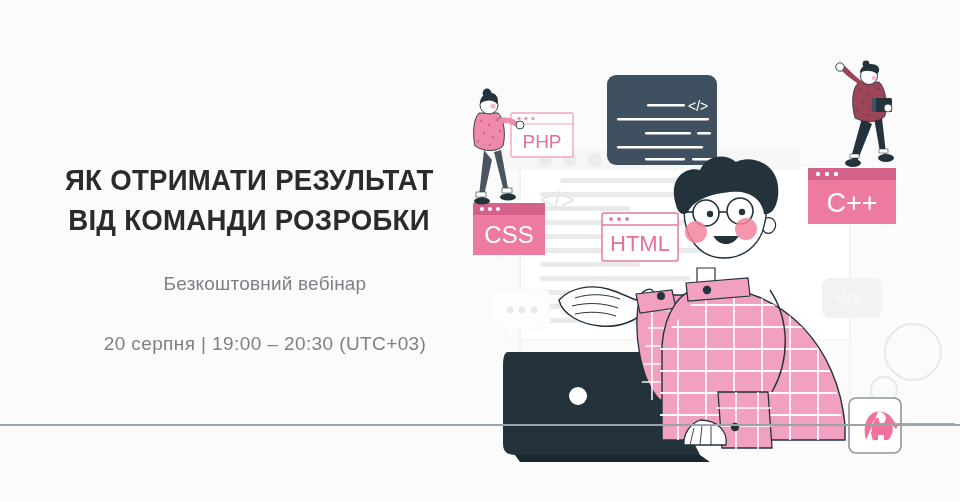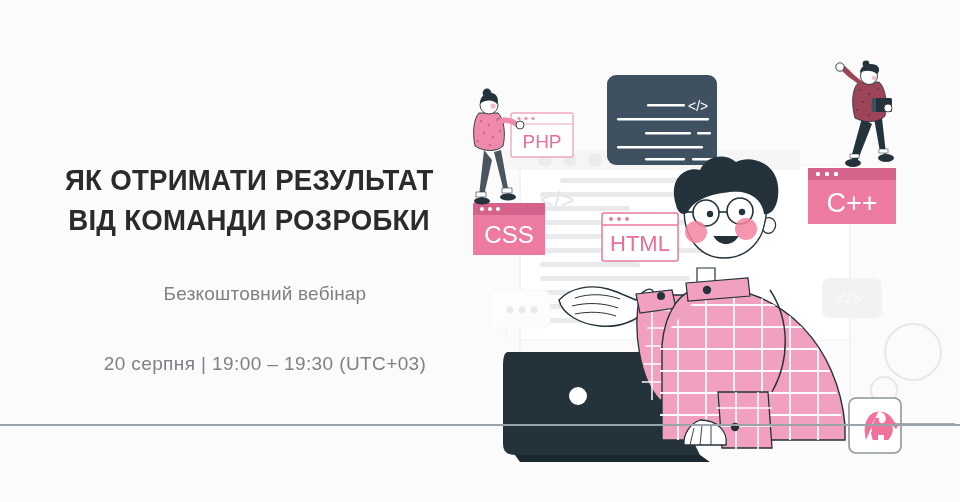--- a/index.html
+++ b/index.html
@@ -37,21 +37,21 @@
     font-size: 30px;
     line-height: 40px;
     letter-spacing: 0.3px;
     color: #2b2b2b;
     text-transform: uppercase;
     white-space: nowrap;
     transform: scaleX(0.92);
     transform-origin: left center;
   }
   .subtitle {
-    margin-top: 38px;
+    margin-top: 28px;
     font-size: 19px;
     line-height: 32px;
     color: #7d8185;
     font-weight: normal;
     letter-spacing: 0.2px;
     white-space: nowrap;
   }
   .sub-line2 { letter-spacing: 0.4px; }
 
   
@@ -345,16 +345,16 @@
       <line x1="896" y1="424" x2="955" y2="424" stroke="#8D969C" stroke-width="1.6"></line>
     </g>
   </svg>
 
   <div class="ground-line"></div>
 
   <div class="text-block">
     <div class="headline">ЯК ОТРИМАТИ РЕЗУЛЬТАТ</div>
     <div class="headline">ВІД КОМАНДИ РОЗРОБКИ</div>
     <div class="subtitle">Безкоштовний вебінар</div>
-    <div class="subtitle sub-line2">20 серпня | 19:00 – 19:30 (UTC+03)</div>
+    <div class="subtitle sub-line2">20 серпня | 19:00 – 20:30 (UTC+03)</div>
   </div>
 
 </div>
 
 </body></html>

